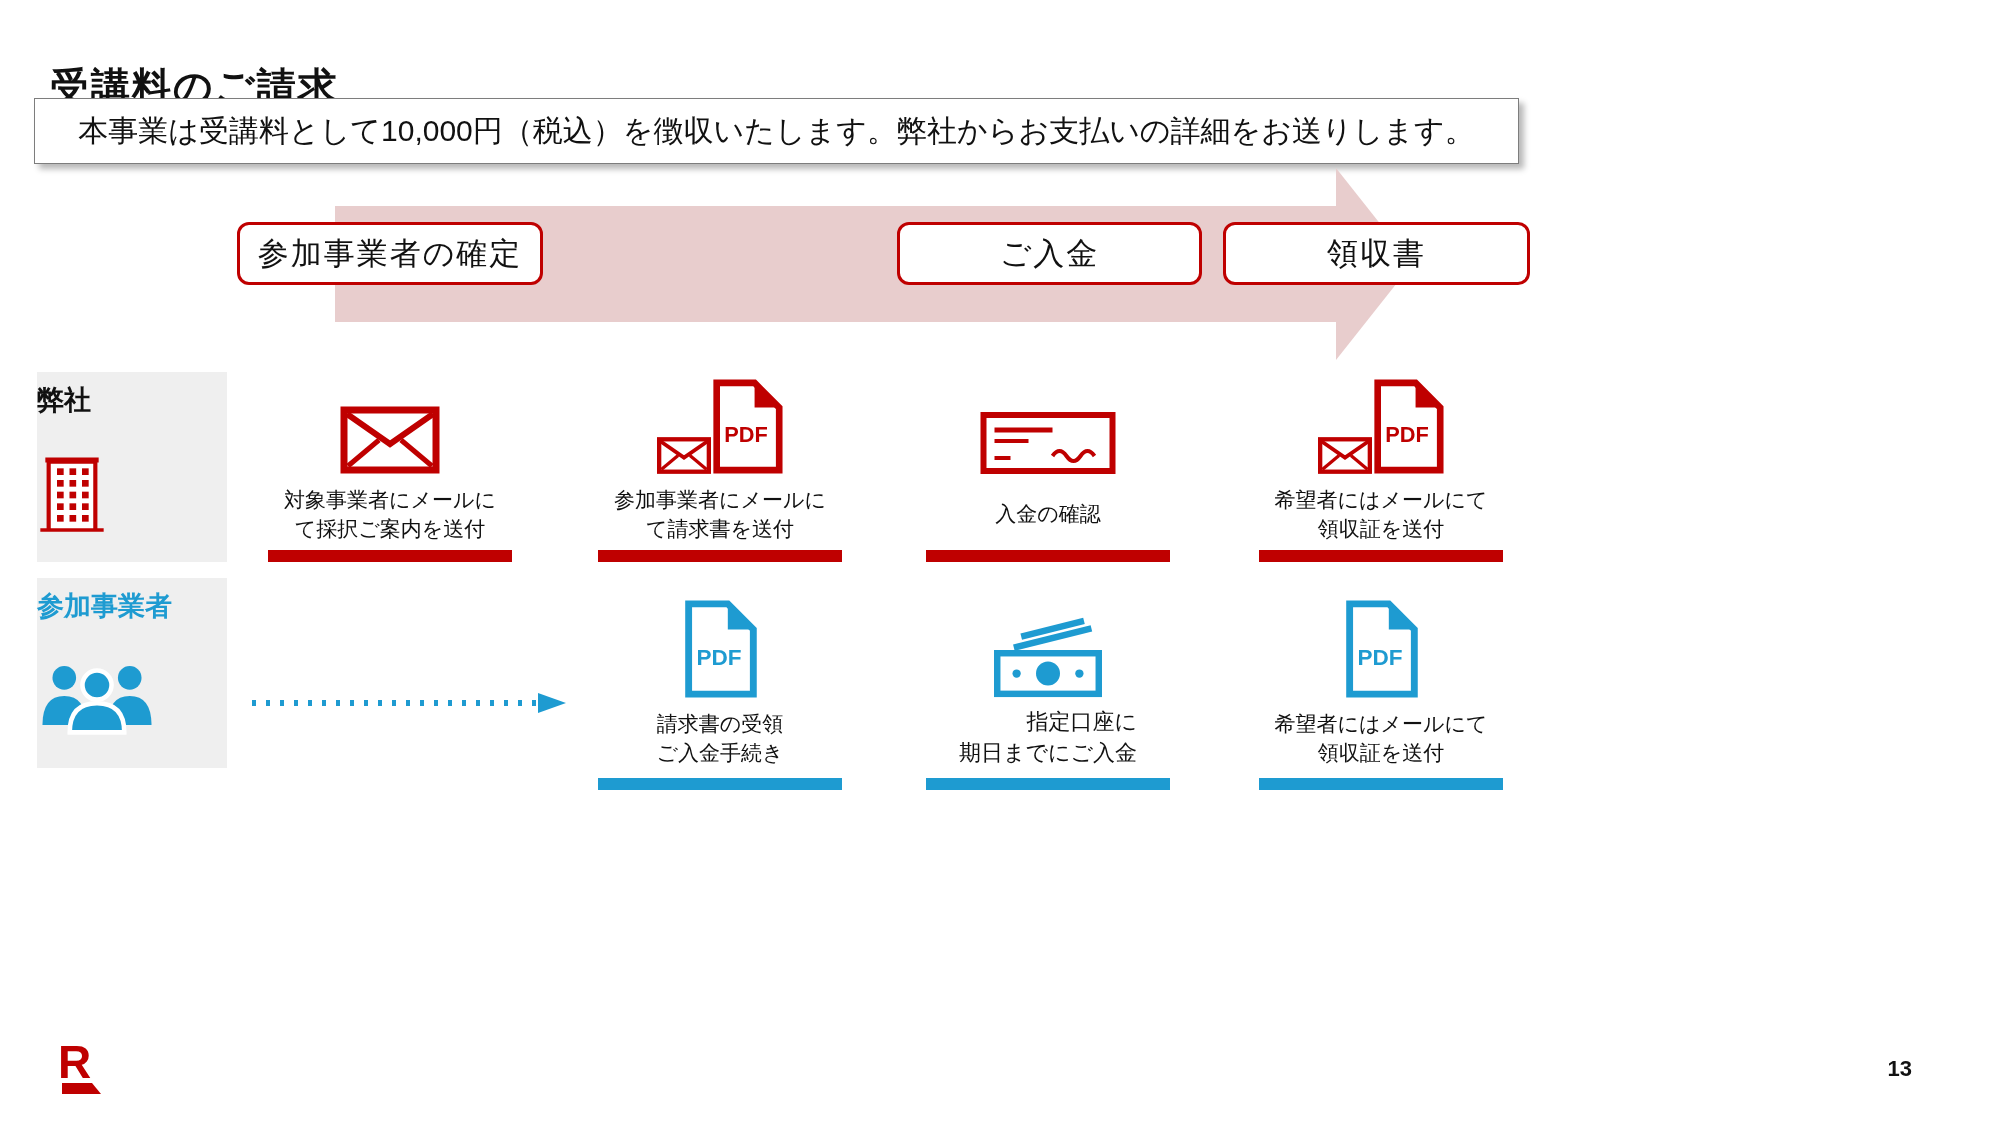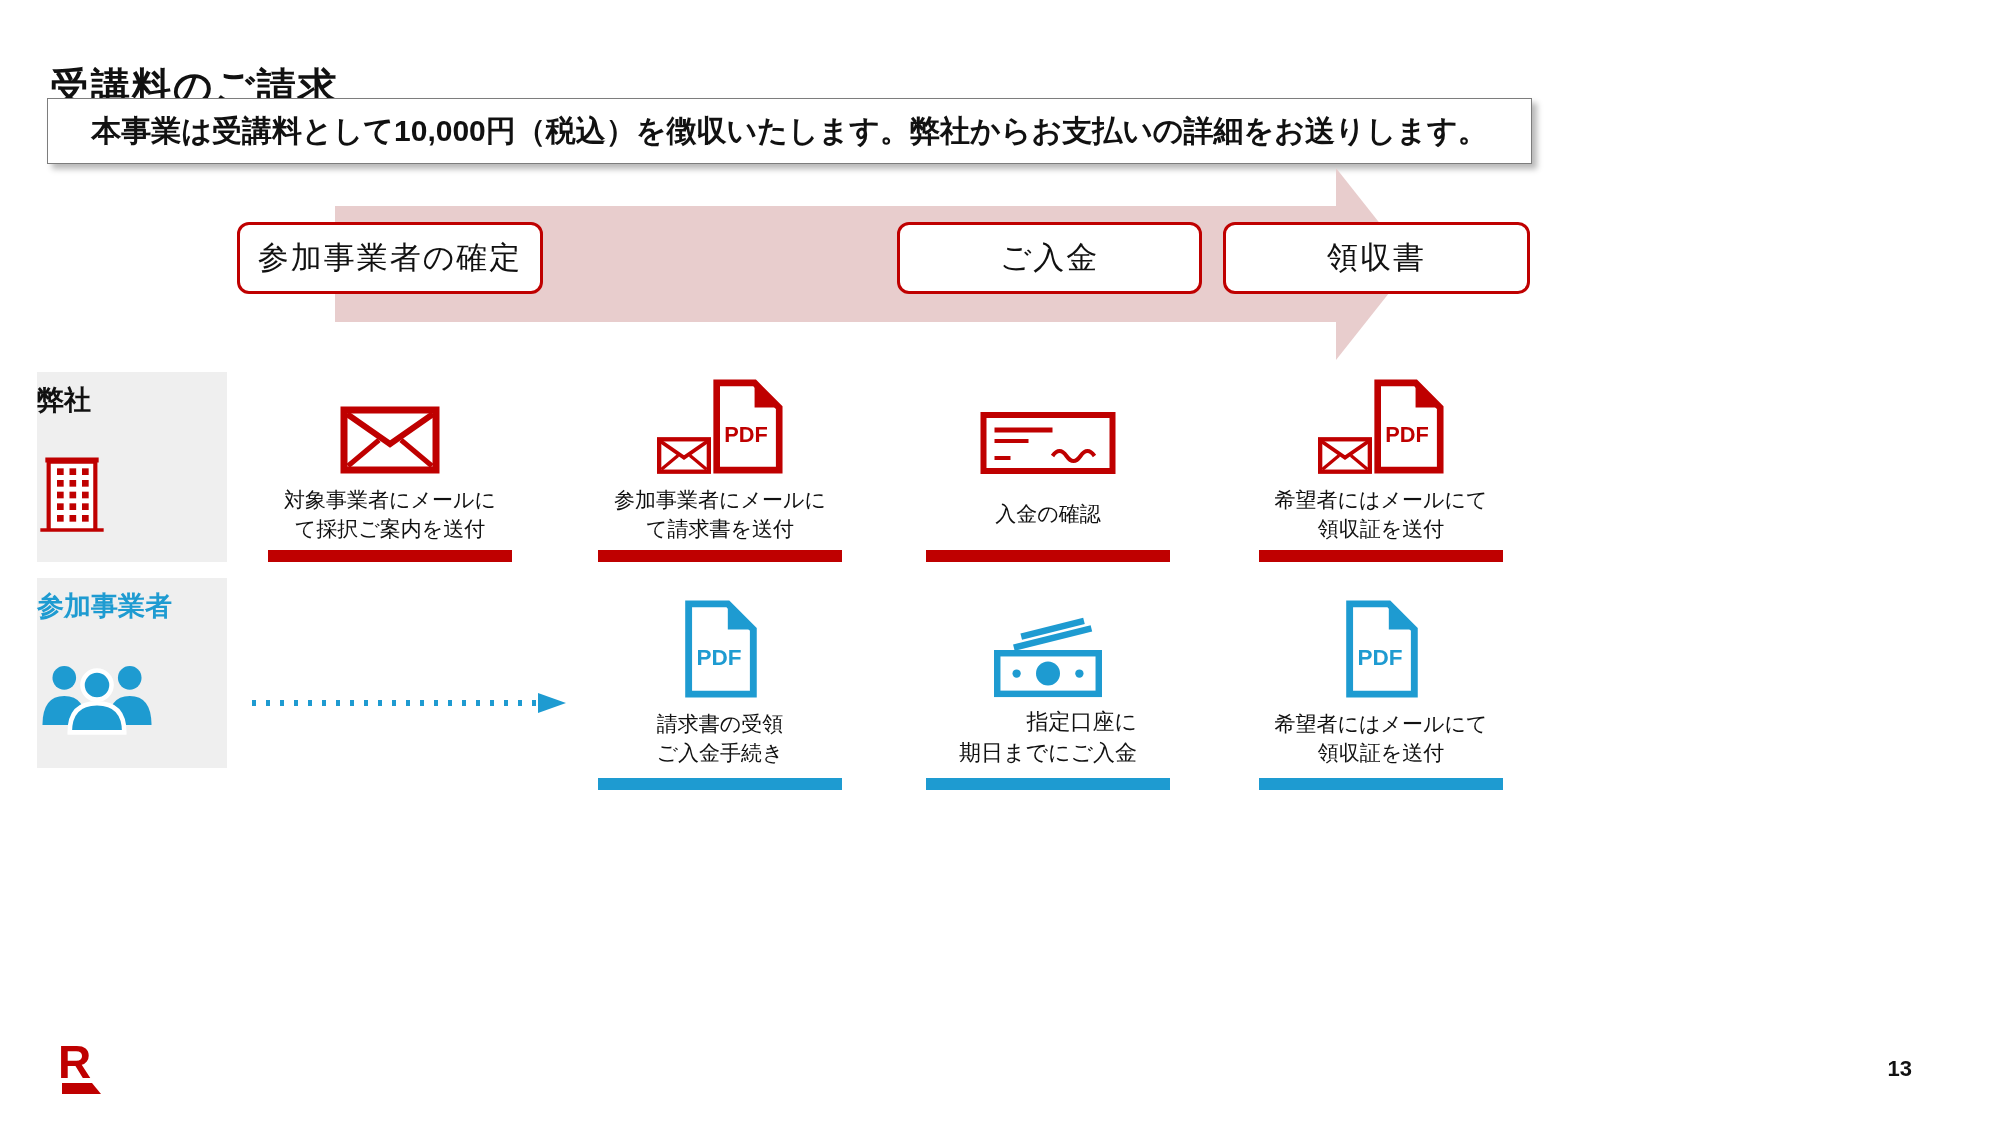--- a/index.html
+++ b/index.html
@@ -2,30 +2,30 @@
 <html><head>
 <meta charset="utf-8">
 <style>
   * { margin:0; padding:0; box-sizing:border-box; }
   html,body { background:#ffffff; }
   body { font-family:"Liberation Sans","DejaVu Sans",sans-serif; color:#111; }
   .slide { position:relative; width:2000px; height:1125px; background:#fff; overflow:hidden; }
 
   .title { position:absolute; left:50px; top:28px; font-size:39px; font-weight:bold; letter-spacing:2px;margin-top:32px; }
 
-  .notice { position:absolute; left:47px; top:98px; width:1485px; height:66px;
+  .notice { position:absolute; left:34px; top:98px; width:1485px; height:66px;
             background:#fff; border:1px solid #7d7d7d; box-shadow:5px 5px 6px rgba(0,0,0,0.28);
             display:flex; align-items:center; justify-content:center;
-            font-size:30px; font-weight:bold; }
+            font-size:30px; font-weight:normal; }
 
   .arrow-body { position:absolute; left:335px; top:206px; width:1002px; height:116px; background:#E8CDCD; }
   .arrow-head { position:absolute; left:1336px; top:168px; width:76px; height:192px; background:#E8CDCD;
                 clip-path:polygon(0 0,100% 50%,0 100%); }
 
-  .step { position:absolute; top:222px; height:72px; background:#fff; border:3px solid #BF0000;
+  .step { position:absolute; top:222px; height:63px; background:#fff; border:3px solid #BF0000;
           border-radius:12px; display:flex; align-items:center; justify-content:center;
           font-size:31px; color:#111; letter-spacing:2px; }
   .step1{left:237px;width:306px;} .step2{left:565px;width:310px;}
   .step3{left:897px;width:305px;} .step4{left:1223px;width:307px;}
 
   .side { position:absolute; left:37px; width:190px; height:190px; background:#EFEFEF;
           display:flex; flex-direction:column; align-items:flex-start; }
   .side1 { top:372px; } .side2 { top:578px;font-weight:bold; }
   .side-text { font-size:27px; margin-top:10px; }
   .side1 .side-text { font-weight:bold; color:#111; }

